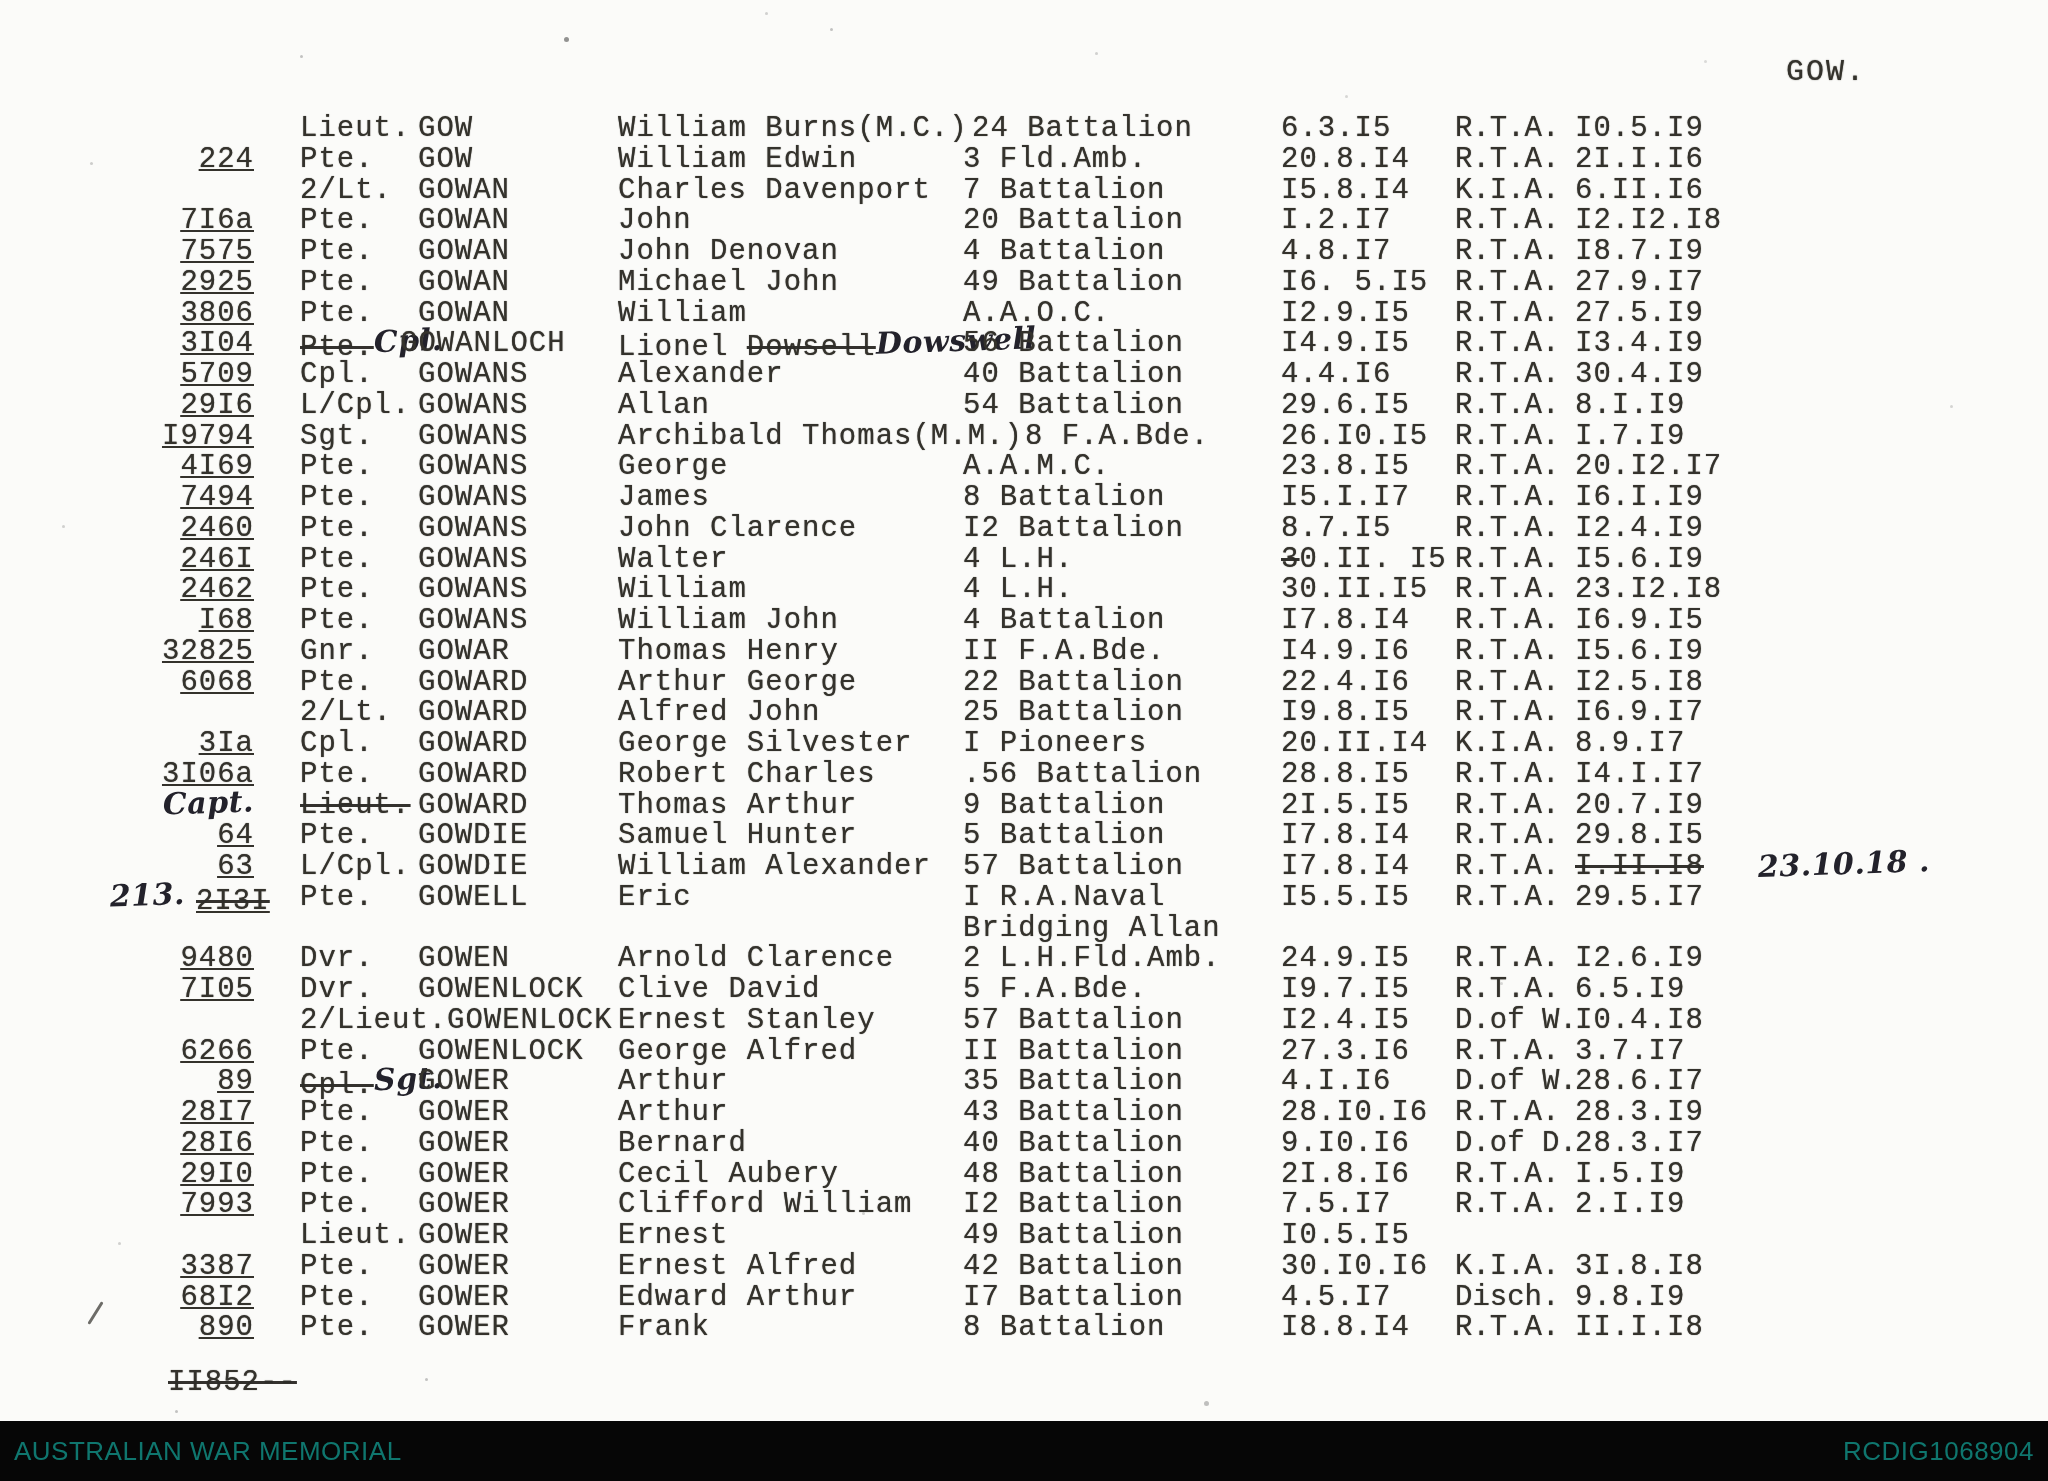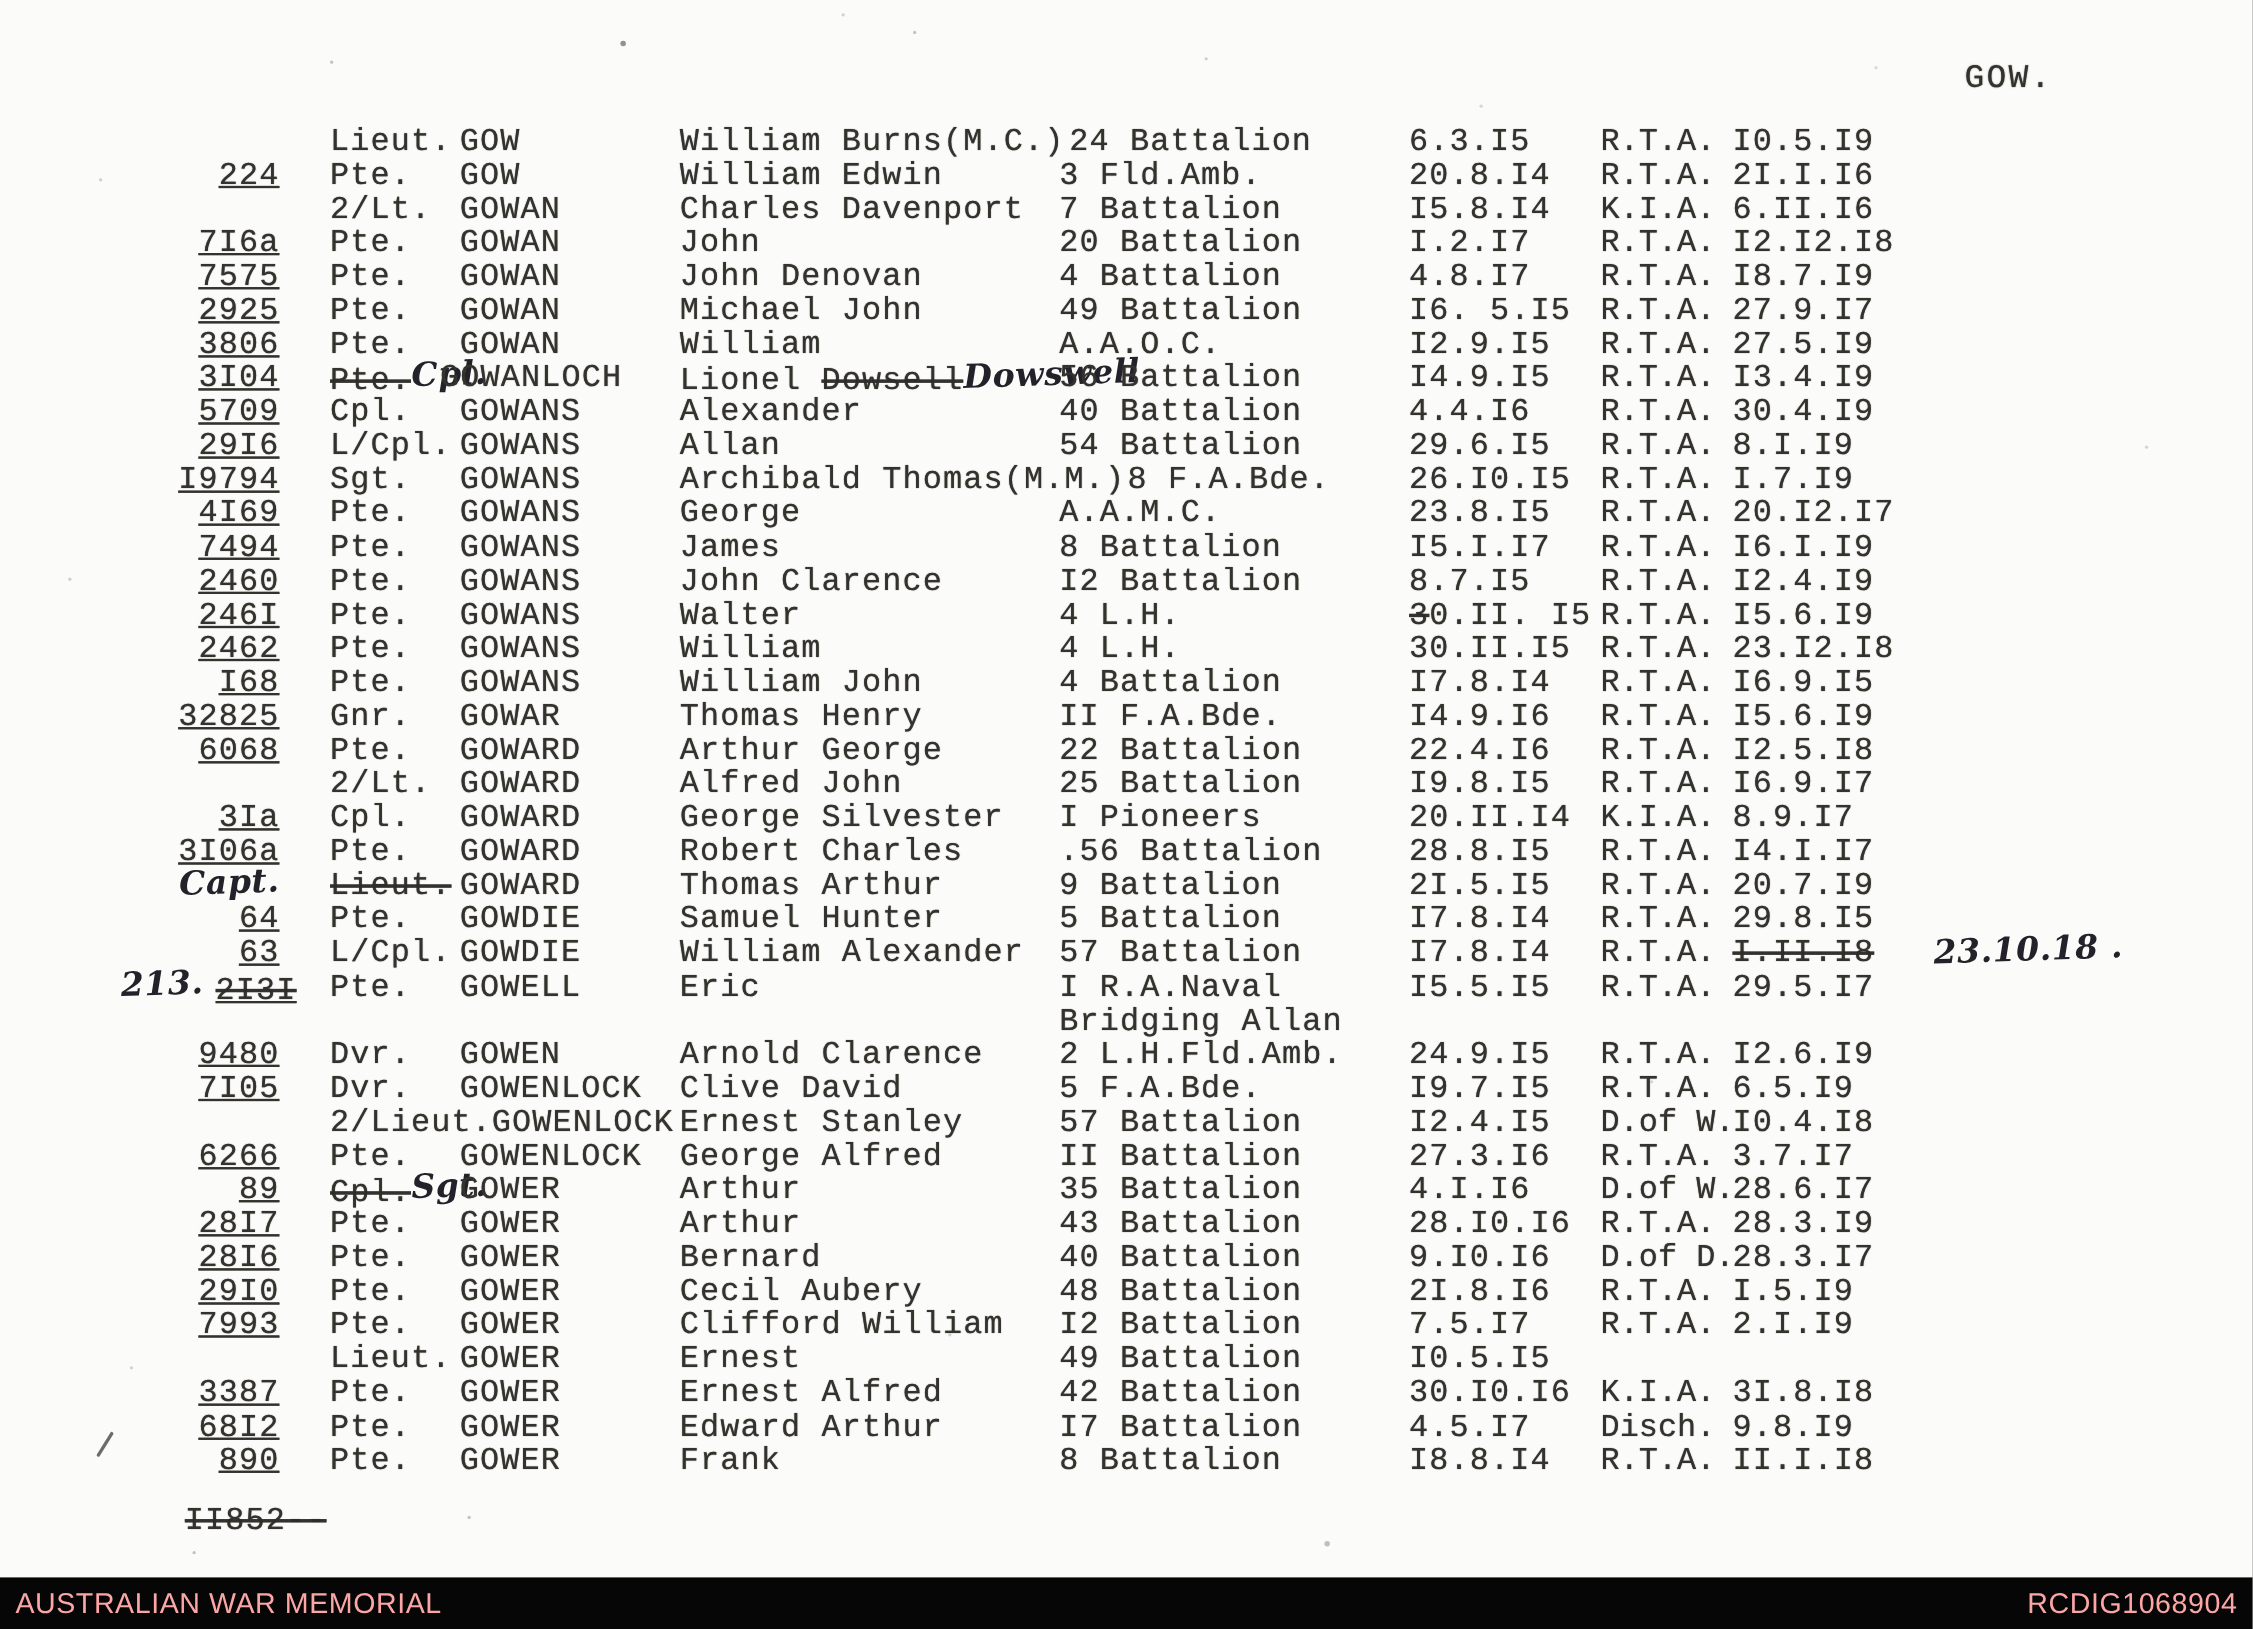--- a/index.html
+++ b/index.html
@@ -30,24 +30,24 @@
     text-shadow:none; color:#23222b;
   }
   .corner {
     position:absolute; top:55px; left:1786px;
     font-size:30px; font-weight:normal; letter-spacing:2px;
     text-shadow:0 0 1.2px rgba(52,50,44,.85);
   }
   .bottom-mark { position:absolute; top:1346px; left:168px; font-size:29px; letter-spacing:1px; text-shadow:0 0 1px rgba(52,50,44,.8);margin-top:20px; }
   .pen-stroke { position:absolute; top:1300px; left:94px; width:3px; height:26px; background:#4a4843; transform:rotate(32deg); border-radius:2px; opacity:.8; }
   .footer {
-    position:absolute; left:0; bottom:0; width:100%; height:47px;
+    position:absolute; left:0; bottom:0; width:100%; height:60px;
     background:#060606; display:flex; align-items:center; justify-content:space-between;
     padding:0 14px; font-family:"Liberation Sans",sans-serif;
-    font-size:26px; color:#fca5a5; letter-spacing:.5px;
+    font-size:26px; color:#0f766e; letter-spacing:.5px;
   }
   .specks {
     position:absolute; top:0; left:0; width:3px; height:3px; border-radius:50%; background:transparent;
     box-shadow:
       565px 38px 0 1px rgba(60,60,60,.55),
       300px 55px 0 0 rgba(90,90,90,.35),
       830px 28px 0 0 rgba(90,90,90,.35),
       1095px 52px 0 0 rgba(110,110,110,.3),
       765px 12px 0 0 rgba(110,110,110,.3),
       1345px 95px 0 0 rgba(120,120,120,.28),

